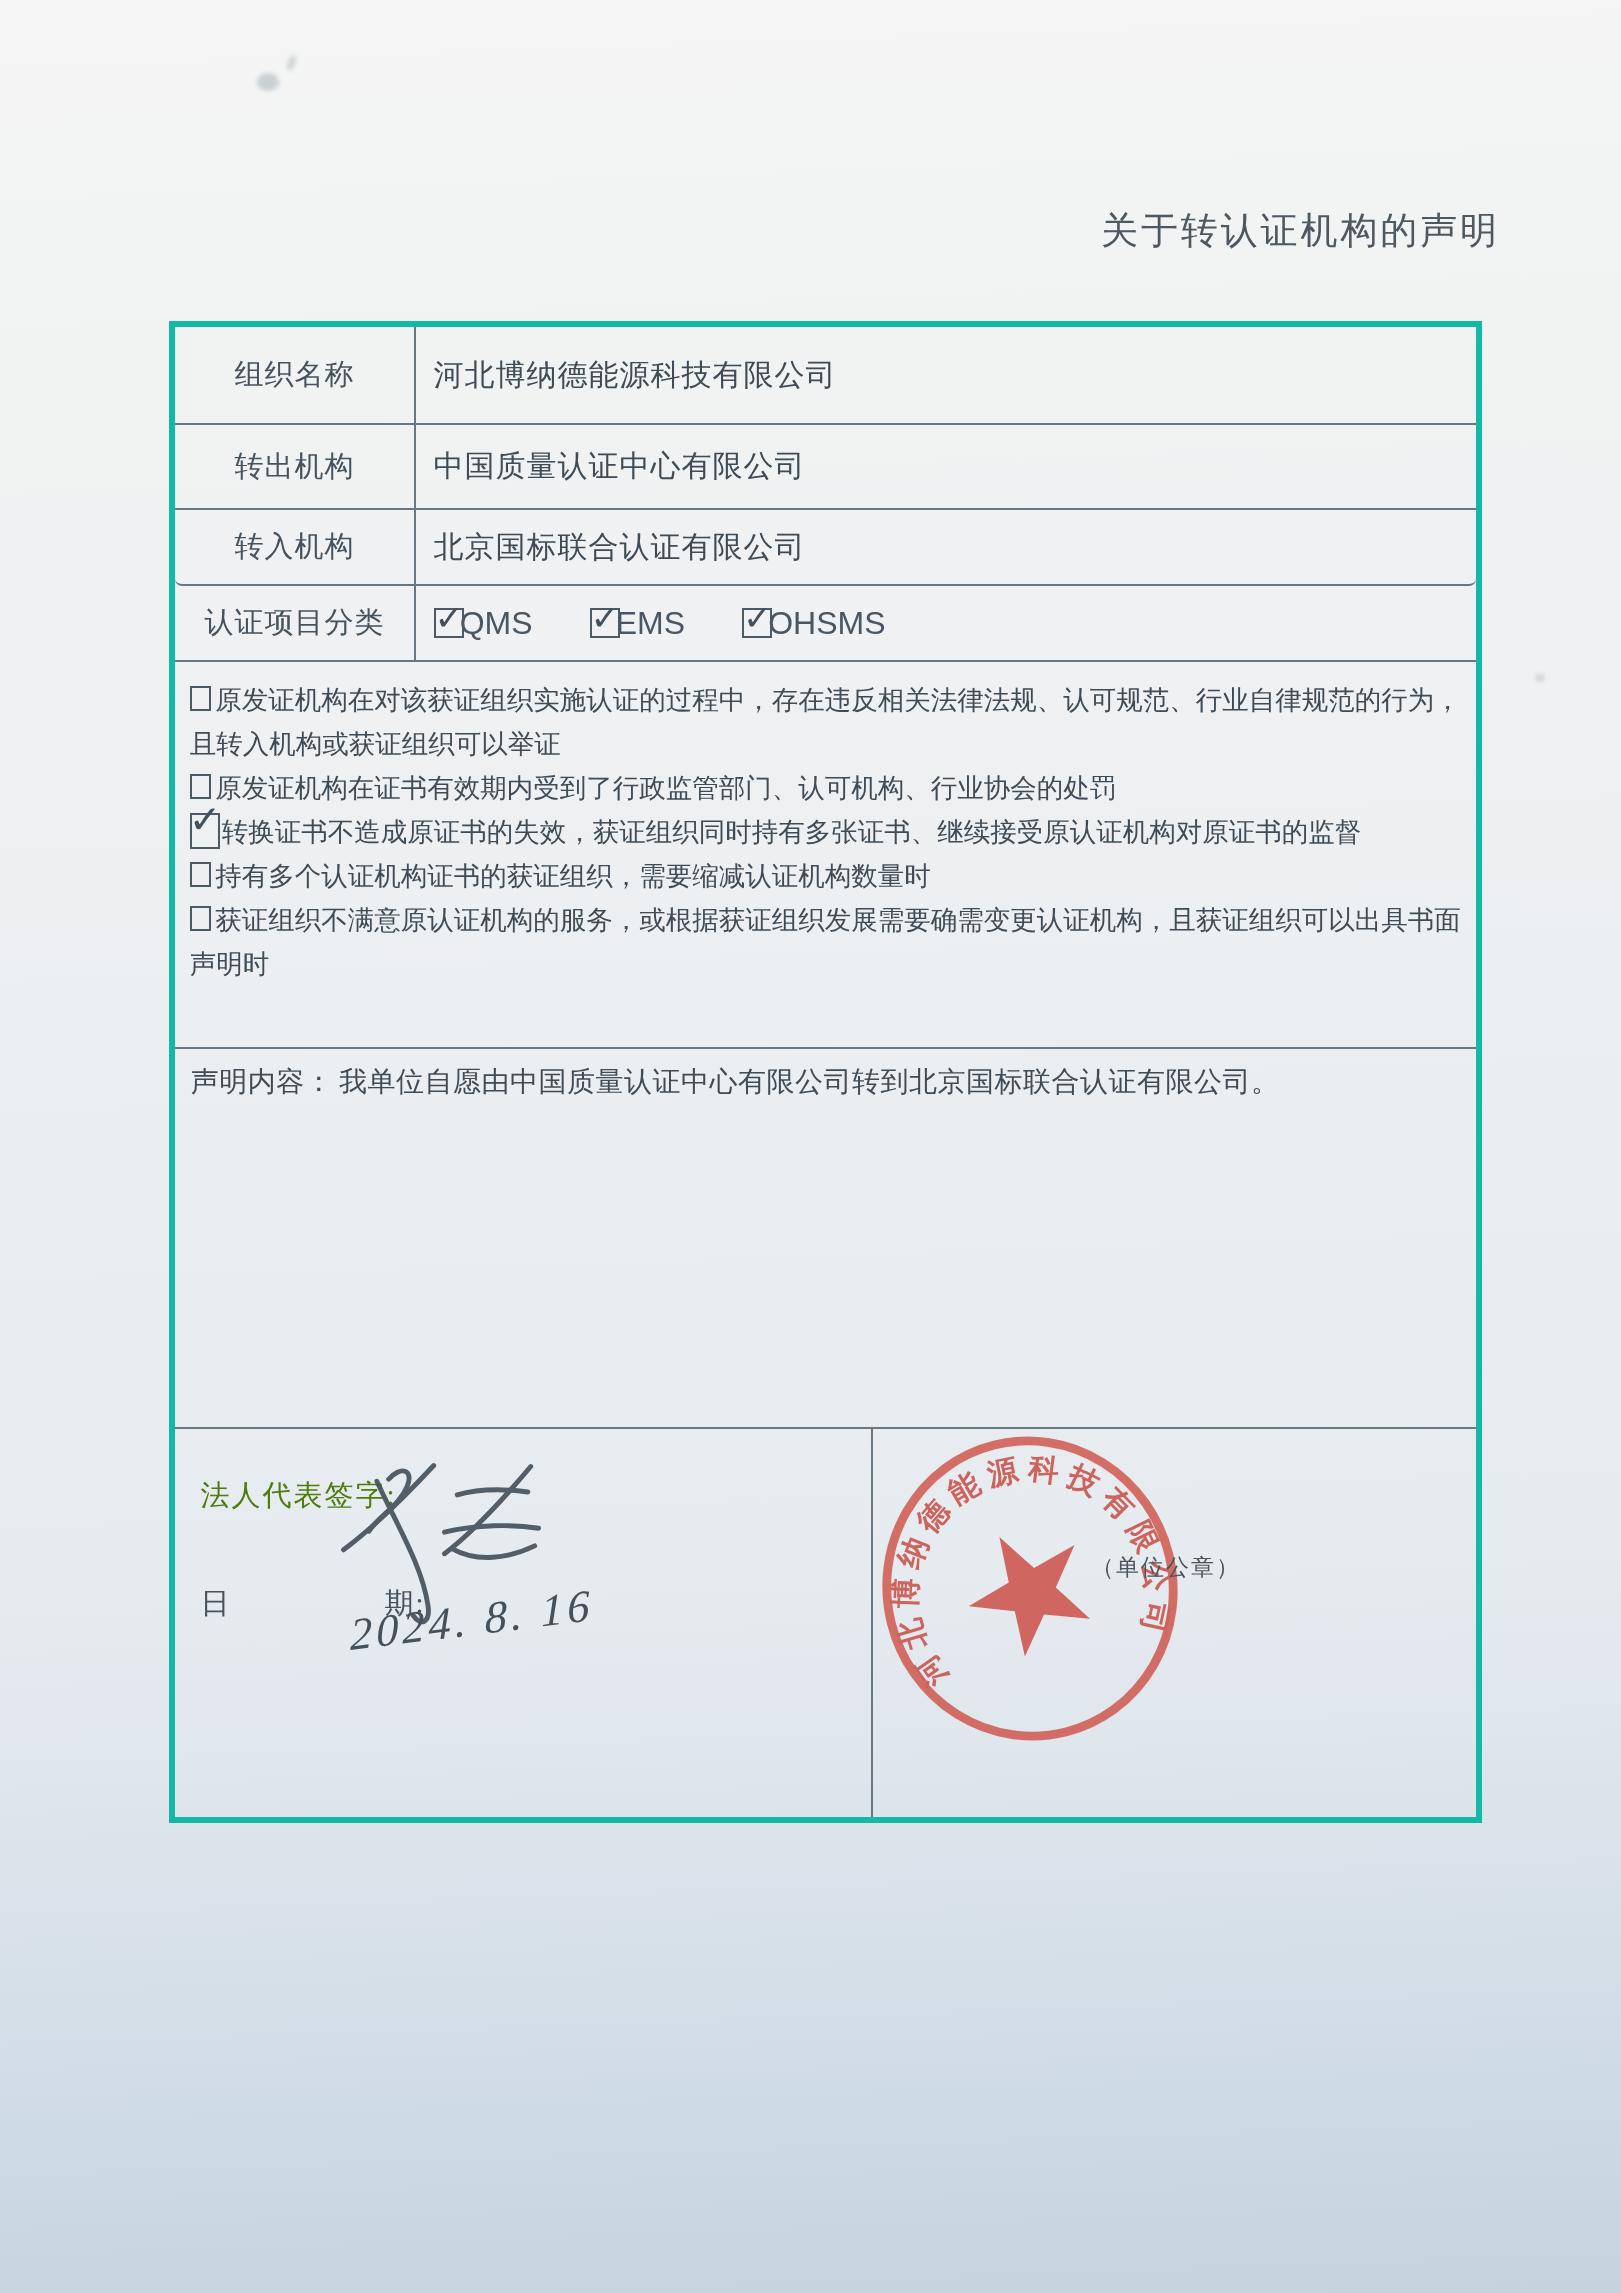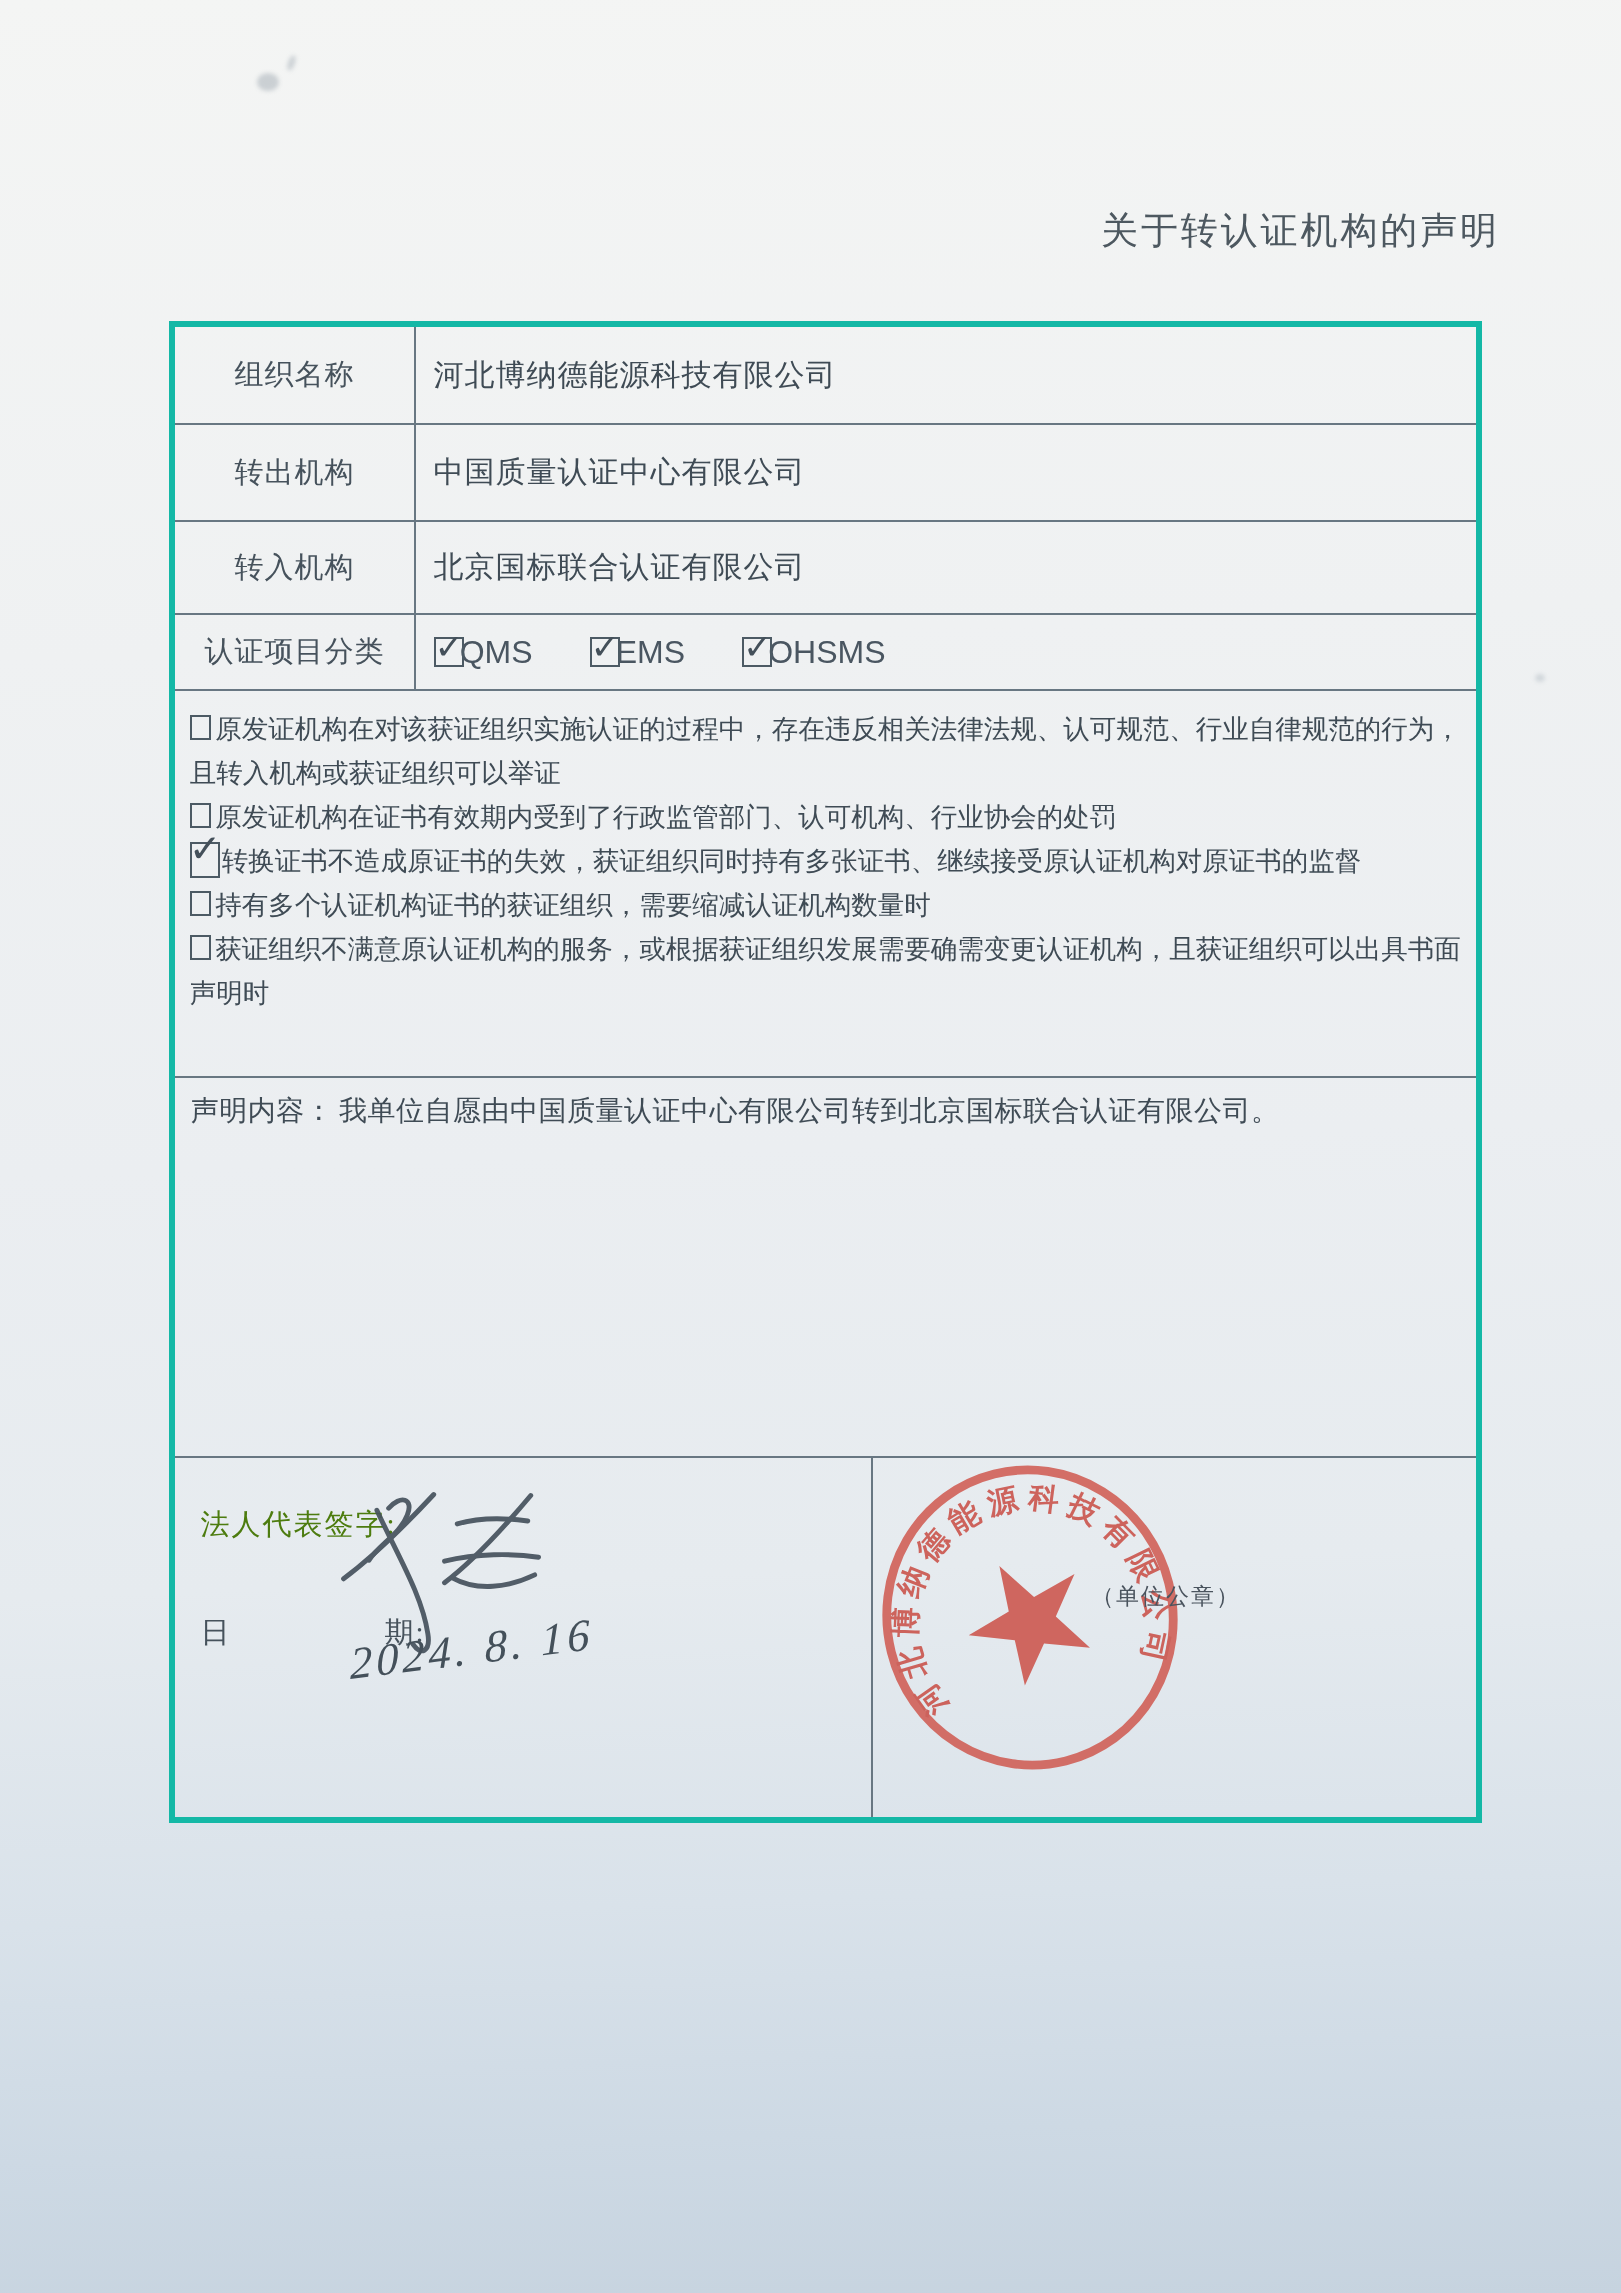--- a/index.html
+++ b/index.html
@@ -26,21 +26,21 @@
   .trow:last-child{border-bottom:none;}
   .lcell{
     width:241px;min-width:241px;border-right:2px solid #687782;box-sizing:border-box;
     display:flex;align-items:center;justify-content:center;
     font-size:29px;color:#46525c;letter-spacing:1px;
   }
   .vcell{
     flex:1;display:flex;align-items:center;box-sizing:border-box;
     padding-left:17.6px;font-size:30px;color:#3f4b55;letter-spacing:1px;
   }
-  .r1{height:98px;} .r2{height:97px;text-align:center;} .r3{height:93px;} .r4{height:76px;}
+  .r1{height:98px;} .r2{height:85px;text-align:center;} .r3{height:76px;border-radius:7px;} .r4{height:76px;}
   .r5{height:387px;} .r6{height:380px;} .r7{height:272px;flex:1;}
 
   
   .certwrap{gap:57px;}
   .cert{display:inline-flex;align-items:center;}
   .cbox{
     width:30px;height:30px;border:2.9px solid #4c5a64;display:inline-block;
     position:relative;box-sizing:border-box;
   }
   .cbox .tick{

